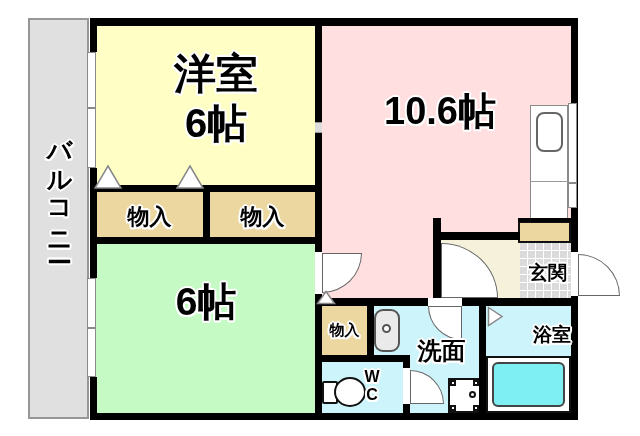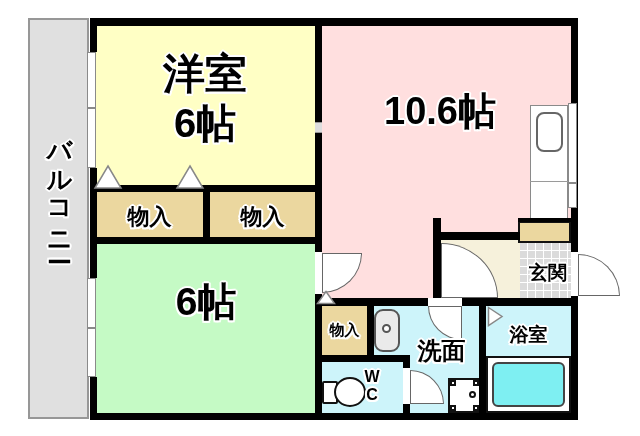--- a/index.html
+++ b/index.html
@@ -74,34 +74,34 @@
   .a-hall{left:441px;top:243px;width:57px;height:55px;border-radius:0 100% 0 0;}
   .a-wash{left:428px;top:306px;width:34px;height:34px;border-radius:0 0 0 100%;}
   .a-wc{left:410px;top:370px;width:34px;height:34px;border-radius:0 100% 0 0;}
   .a-ent{left:578px;top:254px;width:42px;height:42px;border-radius:0 100% 0 0;}
   .tri{z-index:7;}
   
   .olabel{color:#000;font-weight:bold;z-index:10;
      text-shadow:2px 0 0 #fff,-2px 0 0 #fff,0 2px 0 #fff,0 -2px 0 #fff,
        1.5px 1.5px 0 #fff,-1.5px 1.5px 0 #fff,1.5px -1.5px 0 #fff,-1.5px -1.5px 0 #fff;}
   .ctr{display:flex;flex-direction:column;align-items:center;justify-content:flex-start;text-align:center;}
-  .lab-west{left:89px;top:48px;width:232px;}
+  .lab-west{left:100px;top:48px;width:232px;}
   .lab-west .l1{font-size:42px;line-height:52px;}
   .lab-west .l2{font-size:40px;line-height:46px;}
   .lab-ldk{left:330px;top:88px;width:220px;}
   .lab-ldk .l1{font-size:45px;line-height:54px;}
   .lab-ldk .l2{font-size:38px;line-height:46px;}
   .lab-wa{left:90px;top:280px;width:232px;}
   .lab-wa .l1{font-size:41px;line-height:48px;}
   .lab-wa .l2{font-size:39px;line-height:44px;}
   .lab-c1{left:96px;top:192px;width:107px;height:50px;justify-content:center;font-size:22px;}
   .lab-c2{left:210px;top:192px;width:105px;height:50px;justify-content:center;font-size:22px;}
   .lab-c3{left:322px;top:306px;width:45px;height:49px;justify-content:center;font-size:15px;}
   .lab-sen{left:404px;top:335px;width:75px;text-align:center;font-size:24px;}
-  .lab-bath{left:486px;top:322px;width:85px;text-align:center;font-size:19px;}
+  .lab-bath{left:486px;top:322px;width:85px;text-align:right;font-size:19px;}
   .lab-gen{left:520px;top:260px;width:56px;text-align:center;font-size:19px;}
   .lab-wcr{left:354px;top:368px;width:36px;text-align:center;font-size:16px;line-height:18px;}
   .lab-bal{left:44px;top:122px;writing-mode:vertical-rl;font-size:25px;letter-spacing:3px;z-index:10;}
 </style>
 </head>
 <body>
 
 <div class="plan">
 
   <div class="abs balcony"></div>

